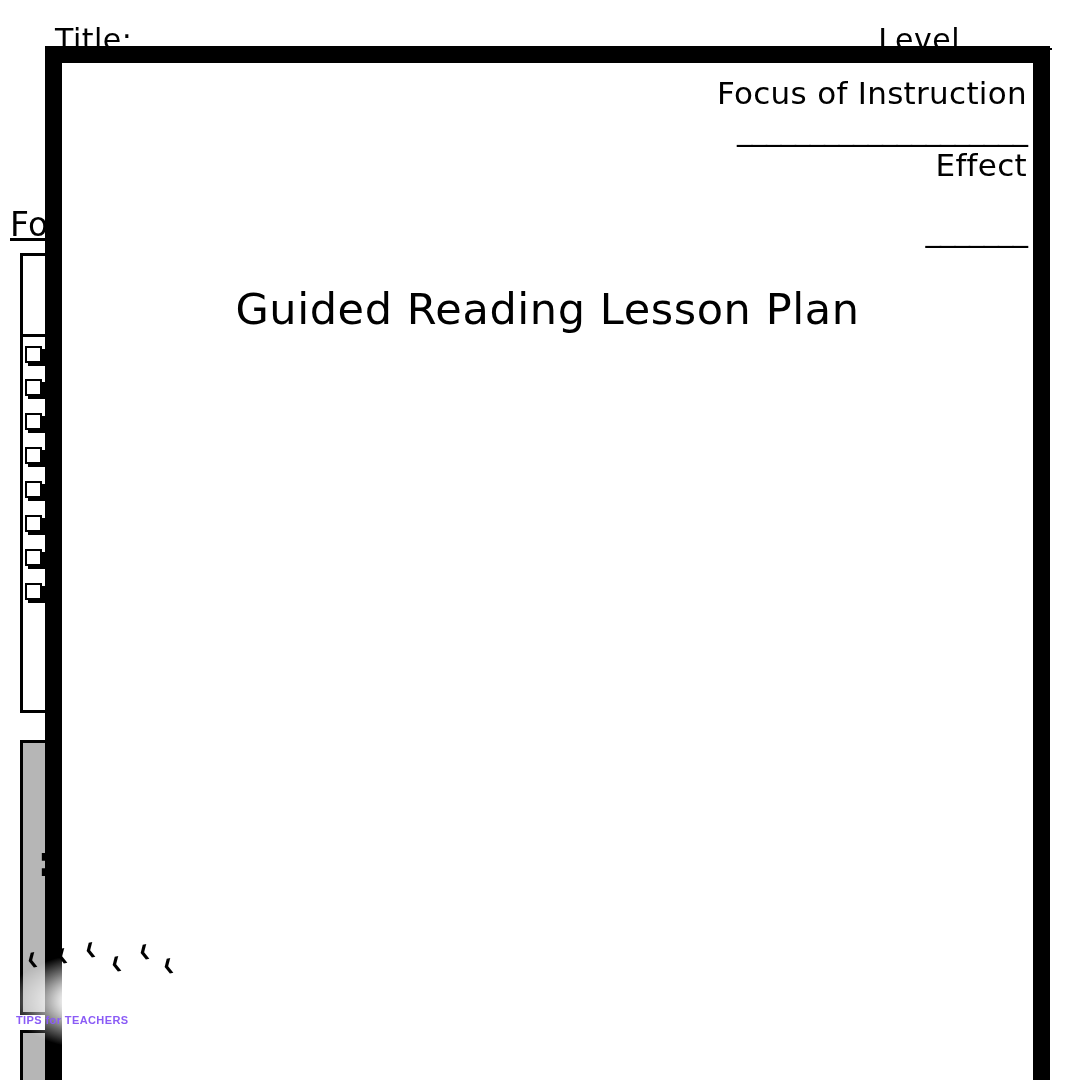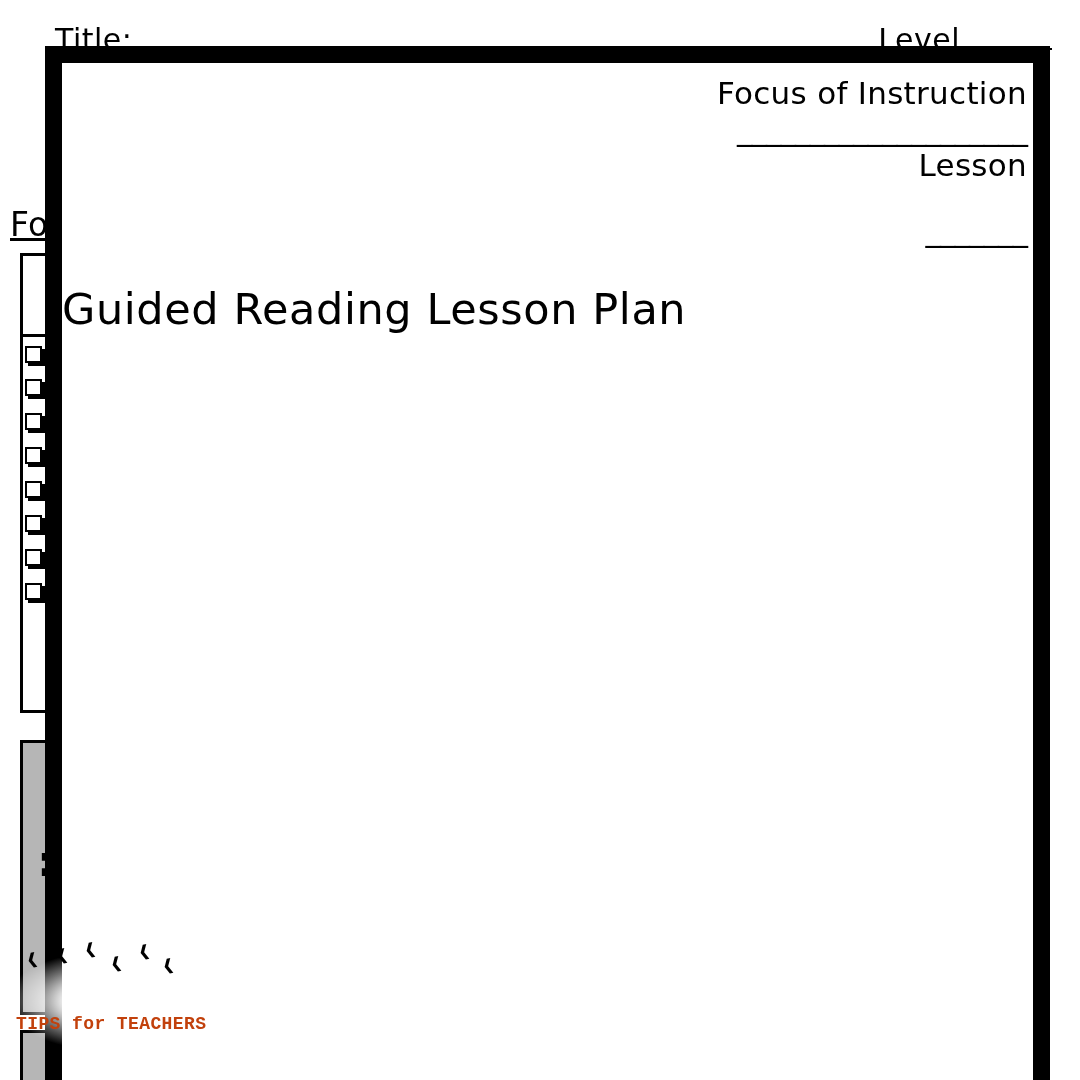--- a/index.html
+++ b/index.html
@@ -42,21 +42,21 @@
   .fg-inner{
     position:relative; width:100%; height:100%;
     padding:0; box-sizing:border-box; overflow:hidden;
   }
   .hdr-row{
     display:flex; align-items:flex-end; white-space:nowrap;
     font-size:31px; padding:12px 6px 0 8px; letter-spacing:.3px;flex-direction:column;
   }
   .hdr-row .dash{ letter-spacing:-1px; font-size:31px; }
   .doc-title{
-    text-align:left; font-size:43px; margin-top:36px; letter-spacing:.6px;
+    text-align:center; font-size:43px; margin-top:36px; letter-spacing:.6px;
   }
 
   
   #sheet{
     position:absolute; left:0; top:0; width:1080px; height:1080px; z-index:2;
   }
   .focus-head{
     position:absolute; left:10px; top:205px;
     font-size:33px; text-decoration:underline; letter-spacing:.3px;
   }
@@ -128,22 +128,22 @@
        rgba(255,255,255,.45) 72%, rgba(255,255,255,0) 100%);
   }
   .wm-name{
     position:absolute; left:6px; top:20px; width:205px;
     font-family:"DejaVu Serif","Liberation Serif",serif;
     font-style:italic; font-size:57px; line-height:1;
     letter-spacing:-1px; color:#111;
   }
   .wm-sub{
     position:absolute; left:14px; top:76px;
-    font-size:18px; font-weight:700; letter-spacing:.4px; color:#c2410c;
-    font-family:Liberation Mono, monospace;
+    font-size:11px; font-weight:700; letter-spacing:.4px; color:#8b5cf6;
+    font-family:Liberation Sans, sans-serif;
   }
   .wm-birds{ position:absolute; left:24px; top:0px; width:160px; height:34px; }
   .wm-birds span{
     position:absolute; color:#000; font-size:15px; line-height:1;
     transform:rotate(-12deg);
   }
 </style>
 </head>
 <body>
 
@@ -154,21 +154,21 @@
     <span class="bg-level-label">Level</span>
     <span class="bg-rule short"></span>
   </div>
 </div>
 
 <div id="fg-page">
   <div class="fg-inner">
     <div class="hdr-row">
       <span>Focus of Instruction</span>
       <span class="dash">____________________</span>
-      <span style="margin-left:12px;">Lesson</span>
+      <span style="margin-left:12px;">Effect</span>
       <span class="dash" style="margin-left:8px;margin-top:29px;">_______</span>
     </div>
     <div class="doc-title">Guided Reading Lesson Plan</div>
   </div>
 </div>
 
 <div id="sheet">
 
   <div class="focus-head">Focus of Instruction:</div>
 

